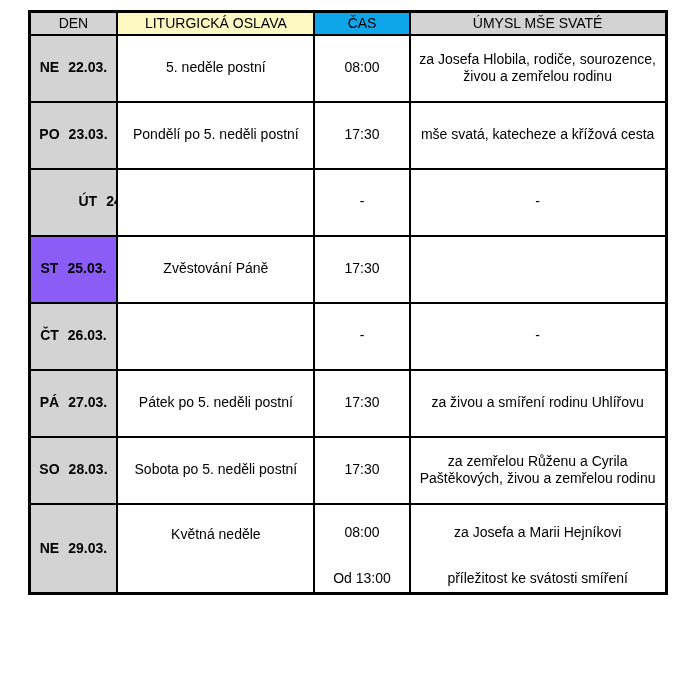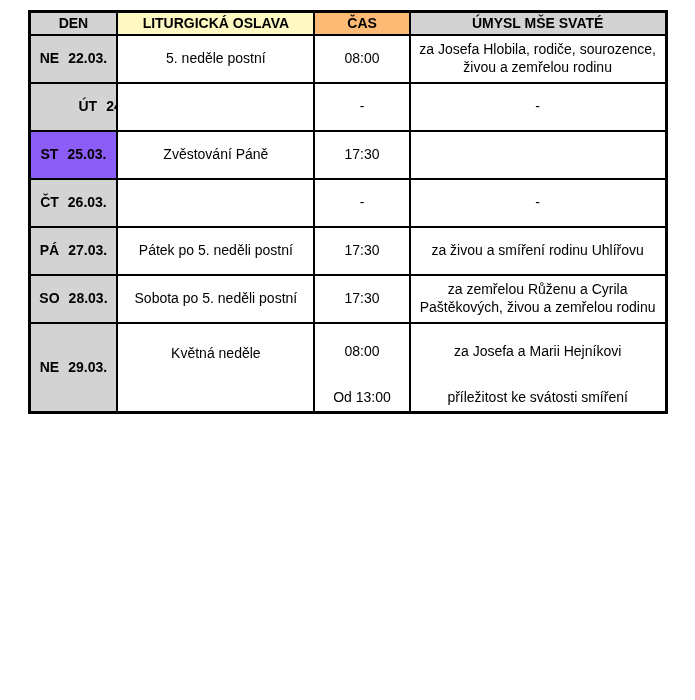--- a/index.html
+++ b/index.html
@@ -54,25 +54,25 @@
     padding: 1px 3px;
     line-height: 1.22;
     overflow: hidden;
   }
   .col-day  { width: 88px; }
   .col-cel  { width: 196px; }
   .col-time { width: 95px; }
   .col-int  { width: 255px; }
   .schedule thead tr { height: 23px; }
   .schedule thead th {
-    font-weight: bold;
+    font-weight: normal;
     font-size: 14px;
     padding: 1px 2px;
   }
-  .schedule tbody tr { height: 48px; }
+  .schedule tbody tr { height: 67px; }
   .schedule tbody tr.multi { height: 85px; }
   .day-cell {
     font-weight: bold;
     white-space: nowrap;
   }
   .day-abbr { margin-right: 9px; }
   tr.multi .cel-cell {
     vertical-align: top;
     padding-top: 21px;
   }
@@ -99,32 +99,40 @@
     <colgroup>
       <col class="col-day">
       <col class="col-cel">
       <col class="col-time">
       <col class="col-int">
     </colgroup>
     <thead>
       <tr>
         <th class="hdr-bg" style="background: rgb(211, 211, 211);">DEN</th>
         <th class="hdr-bg" style="background: #fef9c3;">LITURGICKÁ OSLAVA</th>
-        <th class="hdr-bg" style="background: #fdba74;">ČAS</th>
+        <th class="hdr-bg" style="background: #0ea5e9;">ČAS</th>
         <th class="hdr-bg" style="background: rgb(211, 211, 211); margin-top: 48px;">ÚMYSL MŠE SVATÉ</th>
       </tr>
     </thead>
     <tbody id="schedule-body">
         <tr>
     <td class="day-cell" style="background: rgb(211, 211, 211);">
       <span class="day-abbr">NE</span><span class="day-date">22.03.</span>
     </td>
     <td class="cel-cell">5. neděle postní</td>
     <td class="time-cell">08:00</td>
     <td class="int-cell">za Josefa Hlobila, rodiče, sourozence, živou a zemřelou rodinu</td>
+  </tr>
+        <tr>
+    <td class="day-cell" style="background: rgb(211, 211, 211);">
+      <span class="day-abbr">PO</span><span class="day-date">23.03.</span>
+    </td>
+    <td class="cel-cell">Pondělí po 5. neděli postní</td>
+    <td class="time-cell">17:30</td>
+    <td class="int-cell">mše svatá, katecheze a křížová cesta</td>
   </tr>
         <tr>
     <td class="day-cell" style="background: rgb(211, 211, 211); padding-left: 48px;">
       <span class="day-abbr">ÚT</span><span class="day-date">24.03.</span>
     </td>
     <td class="cel-cell"></td>
     <td class="time-cell">-</td>
     <td class="int-cell">-</td>
   </tr>
         <tr>

